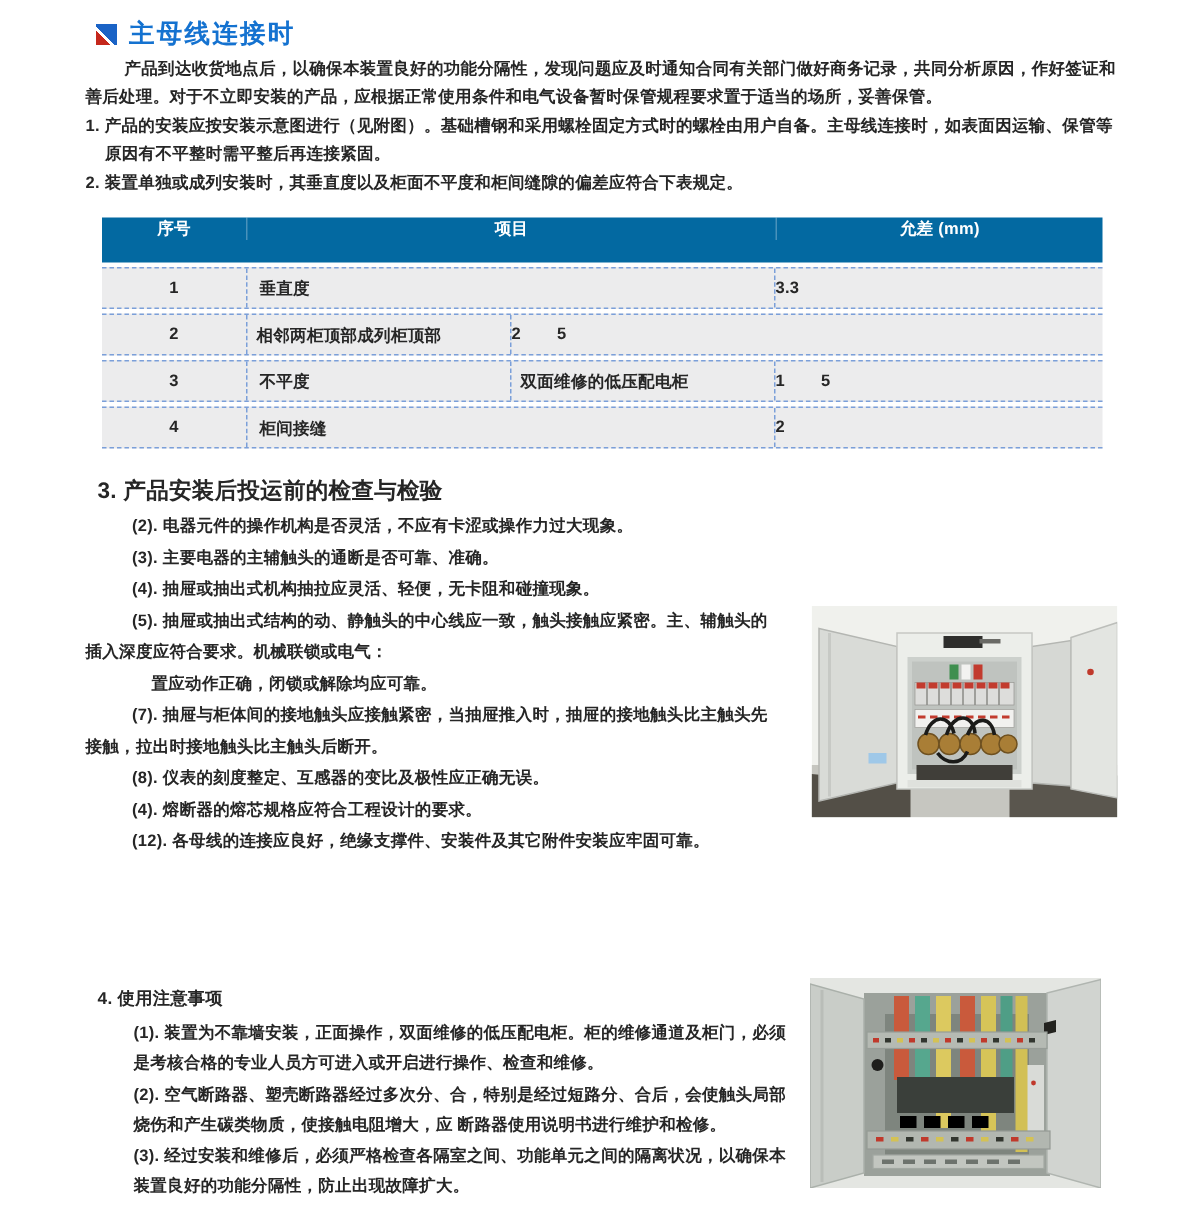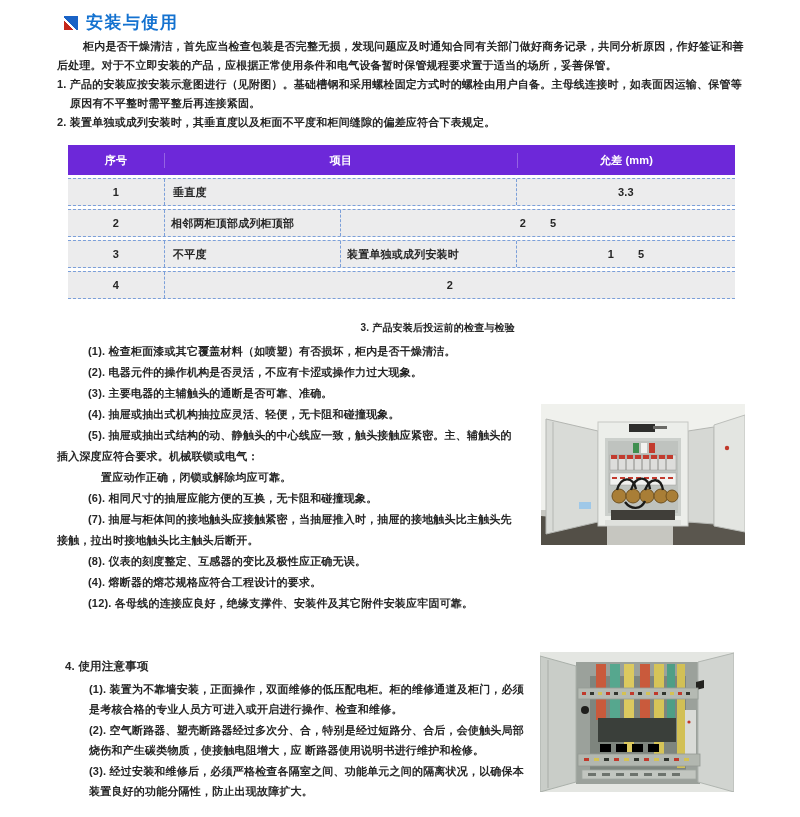--- a/index.html
+++ b/index.html
@@ -15,38 +15,38 @@
 
   
   .content{position:absolute;left:57px;top:37px;width:688px;
            font-size:11px;line-height:19px;font-weight:600;letter-spacing:0.2px;}
   .content p{margin:0;}
   p.indent2{text-indent:26px;}
   p.hang{padding-left:13px;text-indent:-13px;}
 
   
   .tbl{position:absolute;left:68px;top:145px;width:667px;font-size:11px;font-weight:600;letter-spacing:0.2px;}
-  .thead{display:flex;background:#6d28d9;color:#fff;height:30px;align-items:center;text-align:center;}
+  .thead{display:flex;background:#0369a1;color:#fff;height:30px;align-items:flex-start;text-align:center;}
   .thead>div{display:flex;align-items:center;justify-content:center;}
   .th1{width:96px;border-right:1px solid rgba(255,255,255,0.28);}
   .th2{width:352px;border-right:1px solid rgba(255,255,255,0.28);}
   .th3{flex:1;}
   .trow{display:flex;background:#ececed;height:26px;margin-top:3px;align-items:stretch;
         border-top:1px dashed #7b9fd9;border-bottom:1px dashed #7b9fd9;}
   .trow>div{display:flex;align-items:center;}
   .c1{width:96px;justify-content:center;border-right:1px dashed #7b9fd9;}
   .c2{width:176px;padding-left:8px;box-sizing:border-box;border-right:1px dashed #7b9fd9;}
   .c2.span{width:352px;border-right:1px dashed #7b9fd9;font-family:Liberation Mono, monospace;}
   .c2b{width:176px;padding-left:6px;box-sizing:border-box;border-right:1px dashed #7b9fd9;}
-  .c3{flex:1;justify-content:center;gap:24px;}
+  .c3{flex:1;justify-content:flex-start;gap:24px;}
 
   
   .sec3{position:absolute;left:57px;top:317px;width:458px;
         font-size:11px;line-height:21px;font-weight:600;letter-spacing:0.2px;}
-  .sec3 h3{margin:0 0 3px 8px;font-size:10px;font-weight:700;text-align:right;}
+  .sec3 h3{margin:0 0 3px 8px;font-size:15px;font-weight:700;}
   .sec3 p{margin:0;text-indent:31px;}
   .sec3 p.cont{text-indent:44px;}
 
   
   .sec4{position:absolute;left:57px;top:656px;width:477px;
         font-size:11px;line-height:20.5px;font-weight:600;letter-spacing:0.2px;}
   .sec4 h3{margin:0 0 2px 8px;font-size:11.5px;font-weight:700;}
   .sec4 p{margin:0 0 0 32px;}
 
   
@@ -55,25 +55,25 @@
   .photo2{left:540px;top:652px;width:194px;height:140px;}
   .photo svg{display:block;}
 </style>
 </head>
 <body>
 
 <div class="page">
 
   <div class="hdr">
     <span class="flag"></span>
-    <span class="title">安装与使用</span>
+    <span class="title">主母线连接时</span>
   </div>
 
   <div class="content">
-    <p class="indent2">柜内是否干燥清洁，首先应当检查包装是否完整无损，发现问题应及时通知合同有关部门做好商务记录，共同分析原因，作好签证和善后处理。对于不立即安装的产品，应根据正常使用条件和电气设备暂时保管规程要求置于适当的场所，妥善保管。</p>
+    <p class="indent2">产品到达收货地点后，以确保本装置良好的功能分隔性，发现问题应及时通知合同有关部门做好商务记录，共同分析原因，作好签证和善后处理。对于不立即安装的产品，应根据正常使用条件和电气设备暂时保管规程要求置于适当的场所，妥善保管。</p>
     <p class="hang">1. 产品的安装应按安装示意图进行（见附图）。基础槽钢和采用螺栓固定方式时的螺栓由用户自备。主母线连接时，如表面因运输、保管等原因有不平整时需平整后再连接紧固。</p>
     <p class="hang">2. 装置单独或成列安装时，其垂直度以及柜面不平度和柜间缝隙的偏差应符合下表规定。</p>
   </div>
 
   <div class="tbl">
     <div class="thead">
       <div class="th1">序号</div>
       <div class="th2">项目</div>
       <div class="th3">允差 (mm)</div>
     </div>
@@ -91,44 +91,43 @@
       <div class="c2b">相邻两柜顶部成列柜顶部</div>
       <div class="c3">
         <span>2</span>
         <span>5</span>
       </div>
     </div>
 
     <div class="trow">
       <div class="c1">3</div>
       <div class="c2">不平度</div>
-      <div class="c2b">装置单独或成列安装时</div>
+      <div class="c2b">双面维修的低压配电柜</div>
       <div class="c3">
         <span>1</span>
         <span>5</span>
       </div>
     </div>
 
     <div class="trow">
       <div class="c1">4</div>
+      <div class="c2 span">柜间接缝</div>
       <div class="c3">
         <span>2</span>
       </div>
     </div>
   </div>
 
   <div class="sec3">
     <h3>3.  产品安装后投运前的检查与检验</h3>
-    <p>(1). 检查柜面漆或其它覆盖材料（如喷塑）有否损坏，柜内是否干燥清洁。</p>
     <p>(2). 电器元件的操作机构是否灵活，不应有卡涩或操作力过大现象。</p>
     <p>(3). 主要电器的主辅触头的通断是否可靠、准确。</p>
     <p>(4). 抽屉或抽出式机构抽拉应灵活、轻便，无卡阻和碰撞现象。</p>
     <p>(5). 抽屉或抽出式结构的动、静触头的中心线应一致，触头接触应紧密。主、辅触头的插入深度应符合要求。机械联锁或电气：</p>
     <p class="cont">置应动作正确，闭锁或解除均应可靠。</p>
-    <p>(6). 相同尺寸的抽屉应能方便的互换，无卡阻和碰撞现象。</p>
     <p>(7). 抽屉与柜体间的接地触头应接触紧密，当抽屉推入时，抽屉的接地触头比主触头先接触，拉出时接地触头比主触头后断开。</p>
     <p>(8). 仪表的刻度整定、互感器的变比及极性应正确无误。</p>
     <p>(4). 熔断器的熔芯规格应符合工程设计的要求。</p>
     <p>(12). 各母线的连接应良好，绝缘支撑件、安装件及其它附件安装应牢固可靠。</p>
   </div>
 
   <div class="sec4">
     <h3>4.  使用注意事项</h3>
     <p>(1). 装置为不靠墙安装，正面操作，双面维修的低压配电柜。柜的维修通道及柜门，必须是考核合格的专业人员方可进入或开启进行操作、检查和维修。</p>
     <p>(2). 空气断路器、塑壳断路器经过多次分、合，特别是经过短路分、合后，会使触头局部烧伤和产生碳类物质，使接触电阻增大，应 断路器使用说明书进行维护和检修。</p>

